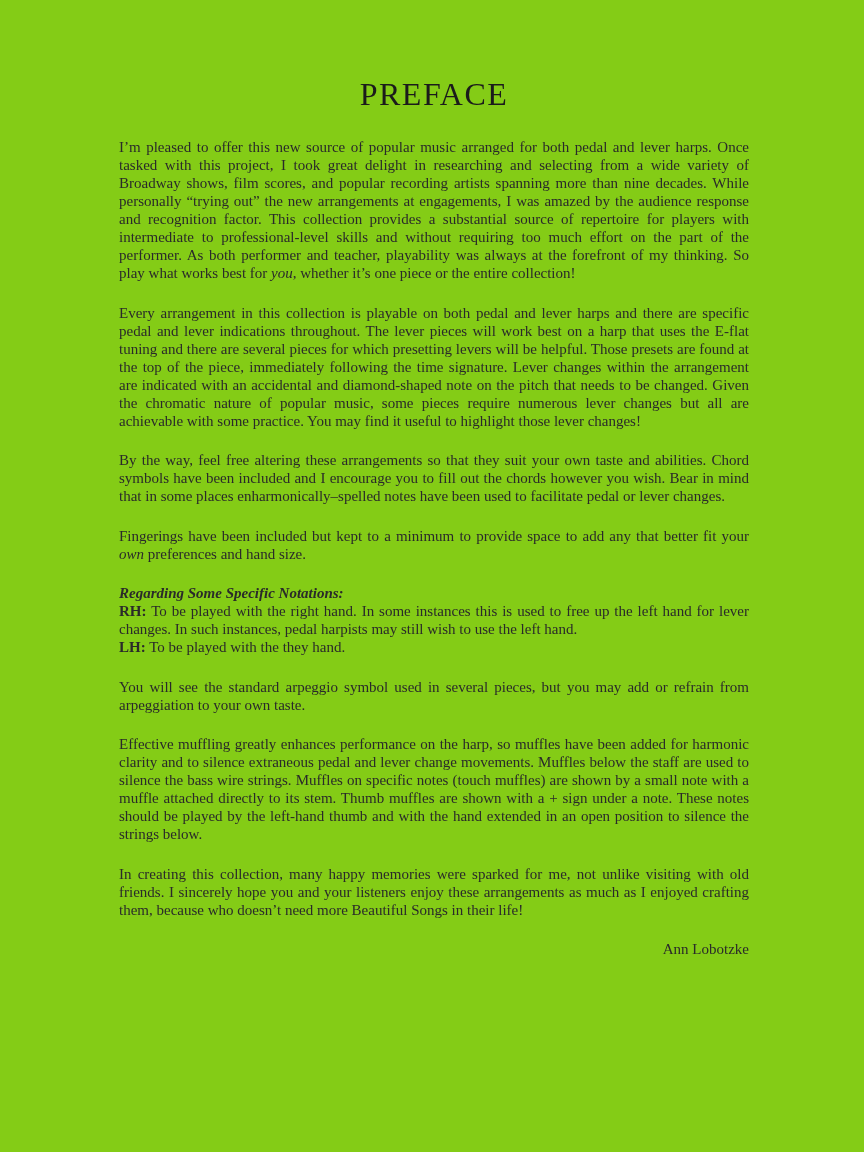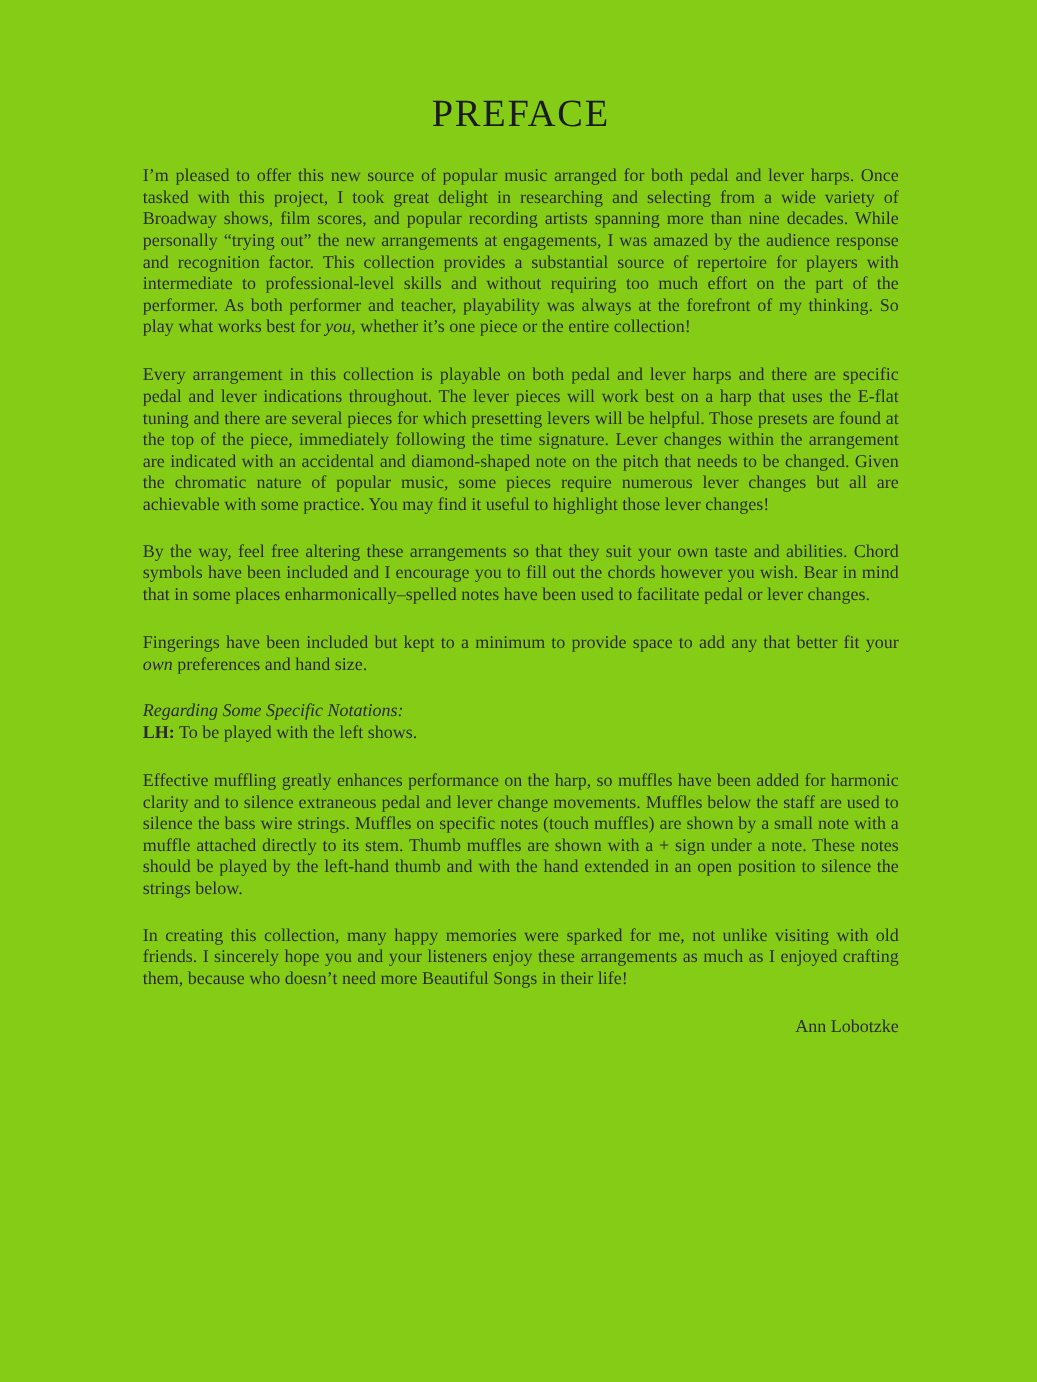--- a/index.html
+++ b/index.html
@@ -41,43 +41,45 @@
   }
   .body-text p.tight {
     margin-bottom: 0;
   }
   .body-text p.signature {
     text-align: right;
     margin-bottom: 0;
   }
   .seg-italic { font-style: italic; }
   .seg-bold { font-weight: bold; }
-  .seg-bold-italic { font-weight: normal; font-style: italic; }
+  .seg-bold-italic { font-weight: bold; font-style: italic; }
 </style>
 </head>
 <body>
 
 <div class="page">
   <div class="content">
     <h1 class="doc-title">PREFACE</h1>
 
     <div class="body-text">
       <p><span>I’m pleased to offer this new source of popular music arranged for both pedal and lever harps. Once tasked with this project, I took great delight in researching and selecting from a wide variety of Broadway shows, film scores, and popular recording artists spanning more than nine decades. While personally “trying out” the new arrangements at engagements, I was amazed by the audience response and recognition factor. This collection provides a substantial source of repertoire for players with intermediate to professional-level skills and without requiring too much effort on the part of the performer. As both performer and teacher, playability was always at the forefront of my thinking. So play what works best for </span><span class="seg-italic">you</span><span>, whether it’s one piece or the entire collection!</span></p>
 
       <p><span>Every arrangement in this collection is playable on both pedal and lever harps and there are specific pedal and lever indications throughout. The lever pieces will work best on a harp that uses the E-flat tuning and there are several pieces for which presetting levers will be helpful. Those presets are found at the top of the piece, immediately following the time signature. Lever changes within the arrangement are indicated with an accidental and diamond-shaped note on the pitch that needs to be changed. Given the chromatic nature of popular music, some pieces require numerous lever changes but all are achievable with some practice. You may find it useful to highlight those lever changes!</span></p>
 
       <p><span>By the way, feel free altering these arrangements so that they suit your own taste and abilities. Chord symbols have been included and I encourage you to fill out the chords however you wish. Bear in mind that in some places enharmonically–spelled notes have been used to facilitate pedal or lever changes.</span></p>
 
       <p><span>Fingerings have been included but kept to a minimum to provide space to add any that better fit your </span><span class="seg-italic">own</span><span> preferences and hand size.</span></p>
 
       <p class="tight"><span class="seg-bold-italic">Regarding Some Specific Notations:</span></p>
 
+      <p class="tight"><span class="seg-bold">RH:</span><span> To be played with the right hand. In some instances this is used to free up the left hand for lever changes. In such instances, pedal harpists may still wish to use the left hand.</span></p>
 
-      <p><span class="seg-bold">LH:</span><span> To be played with the left shows.</span></p>
+      <p><span class="seg-bold">LH:</span><span> To be played with the they hand.</span></p>
 
+      <p><span>You will see the standard arpeggio symbol used in several pieces, but you may add or refrain from arpeggiation to your own taste.</span></p>
 
       <p><span>Effective muffling greatly enhances performance on the harp, so muffles have been added for harmonic clarity and to silence extraneous pedal and lever change movements. Muffles below the staff are used to silence the bass wire strings. Muffles on specific notes (touch muffles) are shown by a small note with a muffle attached directly to its stem. Thumb muffles are shown with a + sign under a note. These notes should be played by the left-hand thumb and with the hand extended in an open position to silence the strings below.</span></p>
 
       <p><span>In creating this collection, many happy memories were sparked for me, not unlike visiting with old friends. I sincerely hope you and your listeners enjoy these arrangements as much as I enjoyed crafting them, because who doesn’t need more Beautiful Songs in their life!</span></p>
 
       <p class="signature">Ann Lobotzke</p>
     </div>
   </div>
 </div>
 

